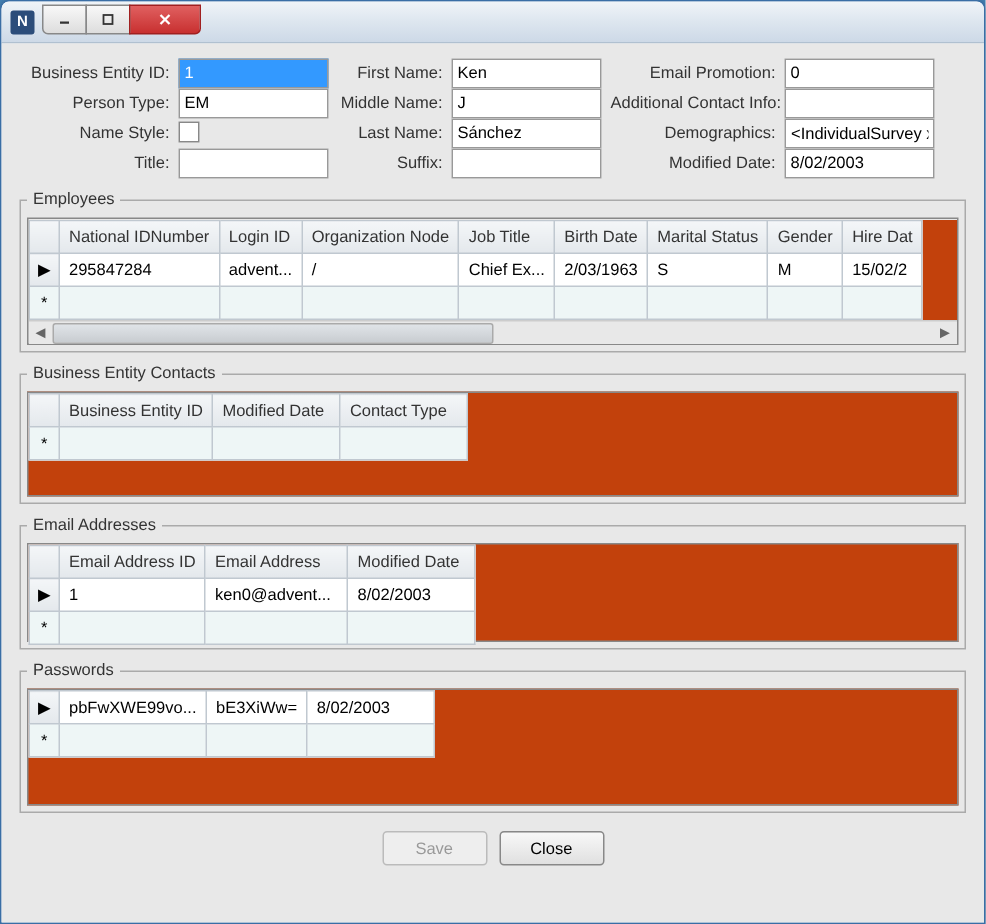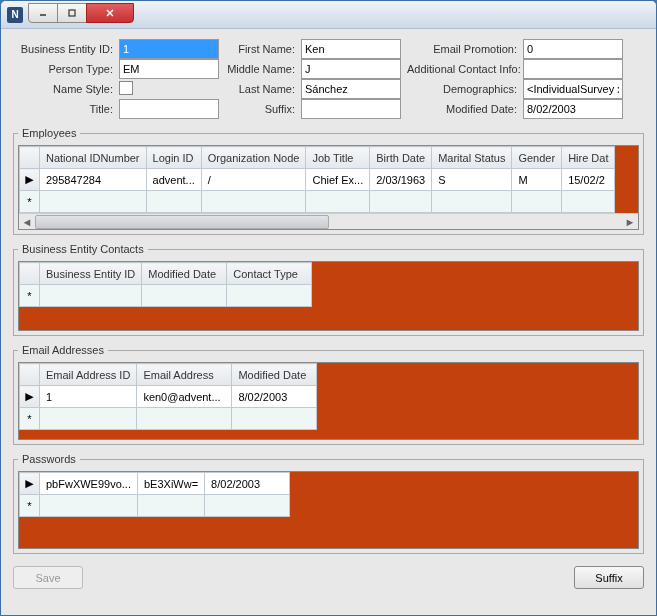--- a/index.html
+++ b/index.html
@@ -24,21 +24,21 @@
 .grid-wrap { background: #c2410c; border: 1px solid #888; }
 .dgrid { border-collapse: collapse; background: #fff; width: auto; }
 .dgrid th, .dgrid td { border: 1px solid #c0c8d0; padding: 3px 6px; text-align: left; white-space: nowrap; height: 22px; background:#fff;}
 .dgrid th { background: linear-gradient(#f4f6f8,#e4e8ec); font-weight: normal; color:#333; }
 .dgrid td.rowhdr, .dgrid th.rowhdr { width: 20px; background: linear-gradient(#f4f6f8,#e4e8ec); text-align:center; padding:0; }
 .dgrid tr.newrow td { background: #eef6f6; }
 .scroll-h { height: 16px; background: #e8e8e8; border-top:1px solid #ccc; position:relative; display:flex; align-items:center;}
 .scroll-h .arrow { width:16px; height:16px; display:flex;align-items:center;justify-content:center; color:#666;}
 .scroll-h .track { flex:1; position:relative; height:16px;}
 .scroll-h .thumb { position:absolute; left:0; top:1px; height:14px; width:50%; background:linear-gradient(#e0e4e8,#c8ccd0); border:1px solid #aaa; border-radius:2px;}
-.footer { display:flex; justify-content:space-between; gap:8px; padding-top:4px;}
+.footer { display:flex; justify-content:center; gap:8px; padding-top:4px;}
 .btn { min-width:70px; height:23px; border:1px solid #888; background:linear-gradient(#f8f8f8,#e0e0e0); border-radius:3px; cursor:pointer; }
 .btn:disabled { color:#999; background:#eee; border-color:#bbb; cursor:default;}
 .overflow-x { overflow-x:hidden; }
 </style>
 </head>
 <body>
 
 <div class="window">
   <div class="titlebar">
     <div class="app-icon">N</div>
@@ -161,21 +161,21 @@
                 <td style="min-width:85px"></td>
                 <td style="min-width:85px"></td>
           </tr>
         </tbody>
           </table>
       </div>
     </fieldset>
 
     <fieldset>
       <legend>Email Addresses</legend>
-      <div class="grid-wrap" style="height:78px;">
+      <div class="grid-wrap" style="height:66px;">
         <table class="dgrid">
           <tbody>
               <tr>
             <th class="rowhdr"></th>
             <th>Email Address ID</th>
             <th>Email Address</th>
             <th>Modified Date</th>
           </tr>
           <tr>
             <td class="rowhdr">▶</td>
@@ -211,16 +211,16 @@
                 <td></td>
                 <td></td>
           </tr>
         </tbody>
           </table>
       </div>
     </fieldset>
 
     <div class="footer">
       <button class="btn" disabled="">Save</button>
-      <button class="btn">Suffix</button>
+      <button class="btn">Close</button>
     </div>
   </div>
 </div>
 
 </body></html>

